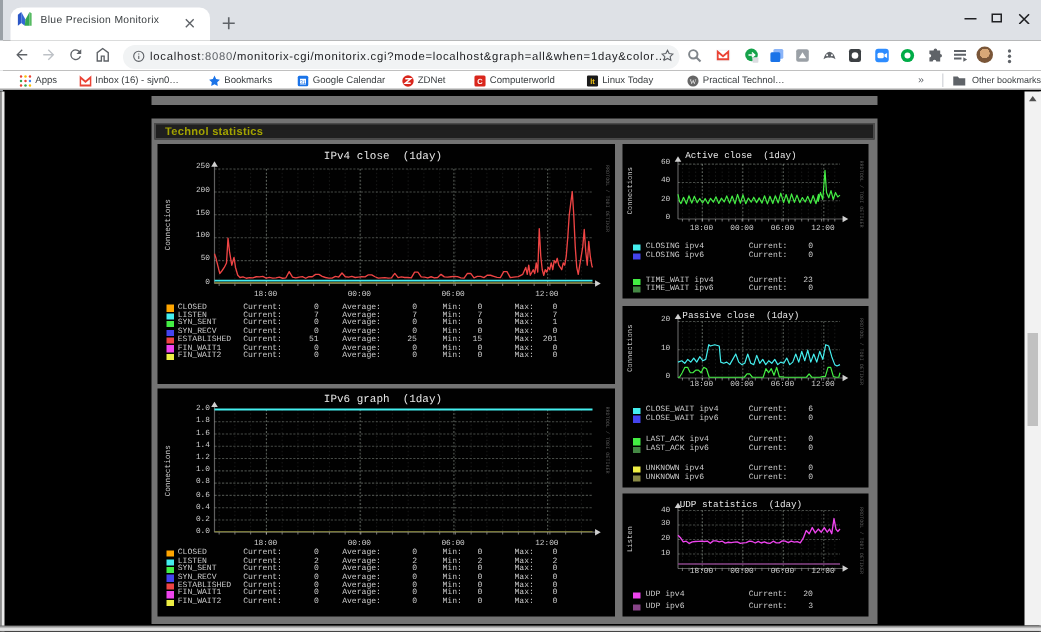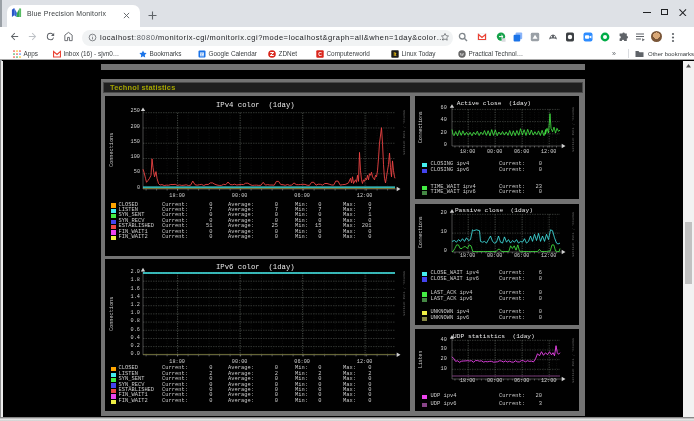--- a/index.html
+++ b/index.html
@@ -231,21 +231,21 @@
     <path d="M38.0 14.7V93.0" stroke="rgba(210,210,210,0.45)" stroke-width="0.8"></path>
     <path d="M38.0 93.0H292.0" stroke="rgba(210,210,210,0.45)" stroke-width="0.8"></path>
     <path d="M38.0 11.5 l2.2 3.6 h-4.4 Z" fill="#cfcfcf"></path>
     <path d="M295.5 93.0 l-3.8 -2.2 v4.4 Z" fill="#cfcfcf"></path>
     <path d="M38 92.5H290" stroke="rgba(150,150,60,0.8)" stroke-width="0.9" fill="none"></path>
     <path d="M38 91.1H290" stroke="#44EEEE" stroke-width="1.1" fill="none"></path>
     <g transform="translate(3,0)">
       <path d="M35.0 73.2L36.0 76.2L37.5 82.3L38.5 86.3L40.0 84.5L41.5 82.3L43.0 79.3L44.0 62.8L45.0 71.6L46.5 80.8L48.0 75.6L49.0 82.3L50.5 87.5L52.0 89.0L54.0 88.6L56.2 89.5L58.4 89.1L60.6 89.2L62.8 88.5L65.0 88.6L67.2 88.3L69.4 89.4L71.6 88.9L73.8 89.4L76.0 89.2L78.2 88.8L80.4 89.5L82.6 89.2L84.8 85.1L87.0 88.7L89.2 89.2L91.4 88.7L93.6 88.4L95.8 89.5L98.0 88.4L100.2 88.5L102.4 86.9L104.6 86.9L106.8 88.2L109.0 89.0L111.2 89.4L113.4 89.4L115.6 88.3L117.8 88.7L120.0 86.0L122.2 88.5L124.4 88.8L126.6 88.2L128.8 89.0L131.0 88.7L133.2 88.4L135.4 88.6L137.6 87.2L139.8 87.2L142.0 88.5L144.2 89.4L146.4 89.2L148.6 89.1L150.8 89.4L153.0 89.2L155.2 86.3L157.4 89.1L159.6 88.6L161.8 89.0L164.0 89.0L166.2 89.2L168.4 85.4L170.6 85.4L172.8 88.6L175.0 88.7L177.2 89.3L179.4 88.5L181.6 89.3L183.8 89.0L186.0 86.9L188.2 88.6L190.4 88.7L192.6 88.5L194.8 88.3L197.0 88.4L199.2 89.2L201.4 89.4L203.6 86.3L205.8 86.3L208.0 89.2L210.2 88.2L212.4 88.3L214.6 89.1L216.8 87.5L219.0 87.5L221.2 88.2L223.4 88.9L225.6 89.1L227.8 85.1L230.0 85.1L232.2 89.1L234.4 88.7L237.5 88.4L240.5 86.9L242.5 82.3L243.5 86.9L244.5 80.8L245.5 87.5L247.5 83.8L248.5 86.3L249.5 79.3L250.5 85.4L251.5 56.4L252.5 74.7L253.5 83.8L254.5 87.5L255.5 83.8L256.5 85.4L257.5 82.3L258.5 83.8L259.5 79.3L260.5 83.8L261.5 77.7L262.5 79.3L263.5 76.2L264.5 80.8L265.5 82.3L266.5 83.8L267.5 79.3L268.5 80.8L269.5 74.7L270.5 62.5L271.5 47.2L273.5 31.7L274.5 47.2L275.5 68.6L276.5 82.3L277.5 86.9L278.5 80.8L279.5 74.7L280.5 68.6L281.5 57.0L282.5 71.6L283.5 80.8L284.5 64.9L285.5 74.7L286.5 80.8L287.0 82.3" stroke="#EE4444" stroke-width="0.9" fill="none" stroke-linejoin="round"></path>
     </g>
   </svg>
-<div class="abs mono" style="left:215.9px;top:101.8px;font-size:7.3px;line-height:7.7px;color:#e8e8e8;white-space:pre;">IPv4 color  (1day)</div>
+<div class="abs mono" style="left:215.9px;top:101.8px;font-size:7.3px;line-height:7.7px;color:#e8e8e8;white-space:pre;">IPv4 close  (1day)</div>
 <div class="abs mono" style="left:130.6px;top:109.4px;font-size:5.2px;line-height:5.6000000000000005px;color:#d0d0d0;white-space:pre;">250</div>
 <div class="abs mono" style="left:130.6px;top:124.7px;font-size:5.2px;line-height:5.6000000000000005px;color:#d0d0d0;white-space:pre;">200</div>
 <div class="abs mono" style="left:130.6px;top:139.9px;font-size:5.2px;line-height:5.6000000000000005px;color:#d0d0d0;white-space:pre;">150</div>
 <div class="abs mono" style="left:130.6px;top:155.2px;font-size:5.2px;line-height:5.6000000000000005px;color:#d0d0d0;white-space:pre;">100</div>
 <div class="abs mono" style="left:133.8px;top:170.4px;font-size:5.2px;line-height:5.6000000000000005px;color:#d0d0d0;white-space:pre;">50</div>
 <div class="abs mono" style="left:136.9px;top:185.7px;font-size:5.2px;line-height:5.6000000000000005px;color:#d0d0d0;white-space:pre;">0</div>
 <div class="abs mono" style="left:169.3px;top:193.8px;font-size:5.2px;line-height:5.6000000000000005px;color:#d0d0d0;white-space:pre;">18:00</div>
 <div class="abs mono" style="left:231.8px;top:193.8px;font-size:5.2px;line-height:5.6000000000000005px;color:#d0d0d0;white-space:pre;">00:00</div>
 <div class="abs mono" style="left:294.3px;top:193.8px;font-size:5.2px;line-height:5.6000000000000005px;color:#d0d0d0;white-space:pre;">06:00</div>
 <div class="abs mono" style="left:356.8px;top:193.8px;font-size:5.2px;line-height:5.6000000000000005px;color:#d0d0d0;white-space:pre;">12:00</div>
@@ -390,21 +390,21 @@
     <path d="M261.60 95.8v1.6" stroke="rgba(200,200,200,0.55)" stroke-width="0.7"></path>
     <path d="M272.10 95.8v1.6" stroke="rgba(200,200,200,0.55)" stroke-width="0.7"></path>
     <path d="M282.60 95.8v1.6" stroke="rgba(200,200,200,0.55)" stroke-width="0.7"></path>
     <path d="M38.0 12.0V95.8" stroke="rgba(210,210,210,0.45)" stroke-width="0.8"></path>
     <path d="M38.0 95.8H292.0" stroke="rgba(210,210,210,0.45)" stroke-width="0.8"></path>
     <path d="M38.0 8.8 l2.2 3.6 h-4.4 Z" fill="#cfcfcf"></path>
     <path d="M295.5 95.8 l-3.8 -2.2 v4.4 Z" fill="#cfcfcf"></path>
     <path d="M38 95.39999999999999H290" stroke="rgba(150,150,60,0.7)" stroke-width="0.8" fill="none"></path>
     <path d="M38 14H290" stroke="#44EEEE" stroke-width="1.4" fill="none"></path>
   </svg>
-<div class="abs mono" style="left:215.9px;top:264.2px;font-size:7.3px;line-height:7.7px;color:#e8e8e8;white-space:pre;">IPv6 color  (1day)</div>
+<div class="abs mono" style="left:215.9px;top:264.2px;font-size:7.3px;line-height:7.7px;color:#e8e8e8;white-space:pre;">IPv6 graph  (1day)</div>
 <div class="abs mono" style="left:130.6px;top:270.2px;font-size:5.2px;line-height:5.6000000000000005px;color:#d0d0d0;white-space:pre;">2.0</div>
 <div class="abs mono" style="left:130.6px;top:278.4px;font-size:5.2px;line-height:5.6000000000000005px;color:#d0d0d0;white-space:pre;">1.8</div>
 <div class="abs mono" style="left:130.6px;top:286.6px;font-size:5.2px;line-height:5.6000000000000005px;color:#d0d0d0;white-space:pre;">1.6</div>
 <div class="abs mono" style="left:130.6px;top:294.7px;font-size:5.2px;line-height:5.6000000000000005px;color:#d0d0d0;white-space:pre;">1.4</div>
 <div class="abs mono" style="left:130.6px;top:302.9px;font-size:5.2px;line-height:5.6000000000000005px;color:#d0d0d0;white-space:pre;">1.2</div>
 <div class="abs mono" style="left:130.6px;top:311.1px;font-size:5.2px;line-height:5.6000000000000005px;color:#d0d0d0;white-space:pre;">1.0</div>
 <div class="abs mono" style="left:130.6px;top:319.3px;font-size:5.2px;line-height:5.6000000000000005px;color:#d0d0d0;white-space:pre;">0.8</div>
 <div class="abs mono" style="left:130.6px;top:327.5px;font-size:5.2px;line-height:5.6000000000000005px;color:#d0d0d0;white-space:pre;">0.6</div>
 <div class="abs mono" style="left:130.6px;top:335.6px;font-size:5.2px;line-height:5.6000000000000005px;color:#d0d0d0;white-space:pre;">0.4</div>
 <div class="abs mono" style="left:130.6px;top:343.8px;font-size:5.2px;line-height:5.6000000000000005px;color:#d0d0d0;white-space:pre;">0.2</div>

